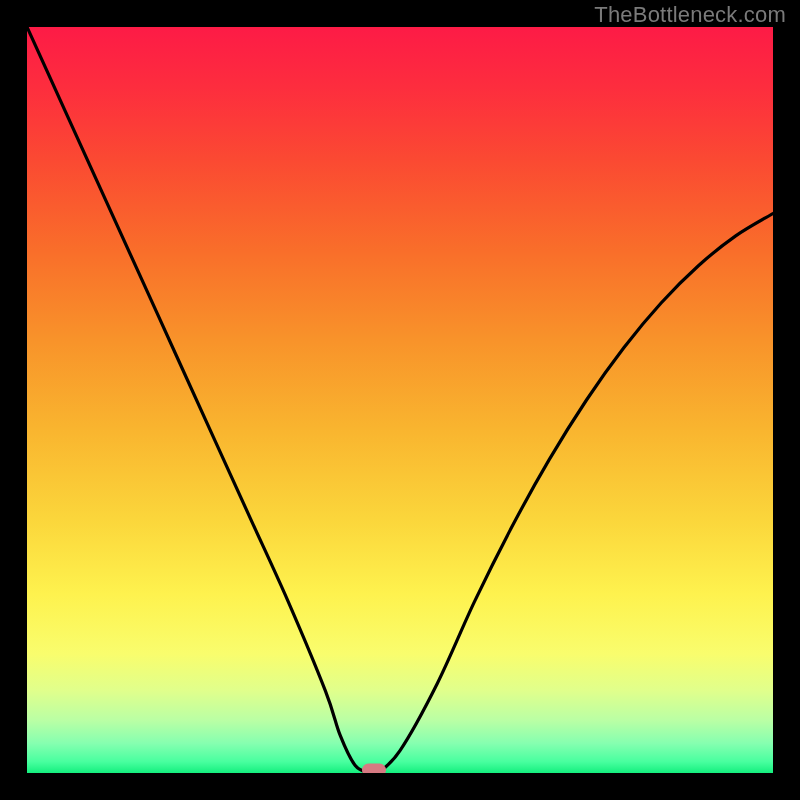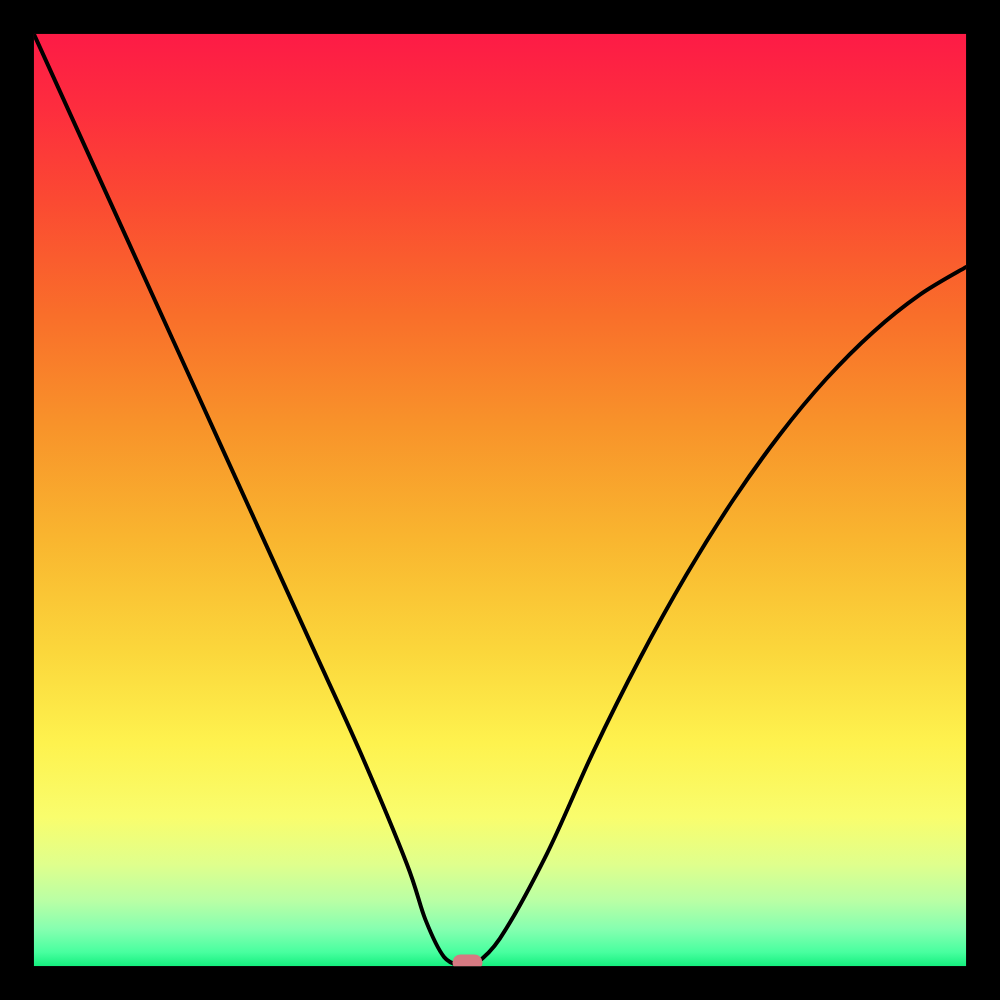--- a/index.html
+++ b/index.html
@@ -68,20 +68,21 @@
     height: 13px;
     border-radius: 7px;
     background: #d67a82;
     transform: translate(-50%, -50%);
   }
 </style>
 </head>
 <body>
 
 <div class="frame">
+  <div class="watermark">TheBottleneck.com</div>
 
   <div class="plot">
     <div class="gradient"></div>
 
     <svg class="curve" viewBox="0 0 746 746" preserveAspectRatio="none">
       <path id="curve-path" fill="none" stroke="#000" stroke-width="3.2" stroke-linecap="round" stroke-linejoin="round" d="M 0 0 C 6.216666666666668 13.676666666666657, 24.866666666666667 54.70666666666661, 37.300000000000004 82.05999999999995 C 49.73333333333334 109.41333333333328, 62.16666666666668 136.76666666666668, 74.60000000000001 164.12 C 87.03333333333335 191.47333333333333, 99.46666666666665 218.82666666666663, 111.89999999999999 246.17999999999995 C 124.33333333333333 273.5333333333333, 136.76666666666668 300.8866666666666, 149.20000000000002 328.23999999999995 C 161.63333333333335 355.5933333333333, 174.06666666666666 382.94666666666666, 186.5 410.3 C 198.93333333333334 437.65333333333336, 211.36666666666665 465.00666666666666, 223.79999999999998 492.36 C 236.23333333333332 519.7133333333334, 248.66666666666663 545.8233333333333, 261.09999999999997 574.42 C 273.5333333333333 603.0166666666667, 289.6966666666667 641.5600000000001, 298.40000000000003 663.94 C 307.10333333333335 686.32, 308.3466666666667 696.2666666666668, 313.32 708.7 C 318.2933333333333 721.1333333333333, 323.26666666666665 732.3233333333333, 328.24 738.54 C 333.21333333333337 744.7566666666667, 339.43 744.7566666666667, 343.16 746 C 346.89000000000004 747.2433333333333, 345.64666666666665 749.73, 350.62 746 C 355.59333333333336 742.27, 363.05333333333334 738.54, 373 723.62 C 382.94666666666666 708.7, 397.8666666666667 681.3466666666667, 410.3 656.48 C 422.73333333333335 631.6133333333333, 435.16666666666663 600.53, 447.59999999999997 574.42 C 460.0333333333333 548.31, 472.4666666666667 523.4433333333333, 484.90000000000003 499.82 C 497.33333333333337 476.19666666666666, 509.7666666666666 453.81666666666666, 522.1999999999999 432.68 C 534.6333333333332 411.54333333333335, 547.0666666666666 391.65, 559.5 373 C 571.9333333333334 354.35, 584.3666666666668 336.9433333333334, 596.8000000000001 320.78000000000003 C 609.2333333333333 304.6166666666667, 621.6666666666667 289.69666666666666, 634.1 276.02 C 646.5333333333333 262.3433333333333, 658.9666666666667 249.90999999999997, 671.4 238.71999999999997 C 683.8333333333333 227.52999999999997, 696.2666666666667 217.58333333333331, 708.6999999999999 208.88 C 721.1333333333332 200.17666666666668, 739.7833333333333 190.23, 746 186.5"></path>
     </svg>
 
     <div id="marker" class="marker" style="left: 346.89px; top: 743.016px; background: rgb(214, 122, 130);"></div>
   </div>

